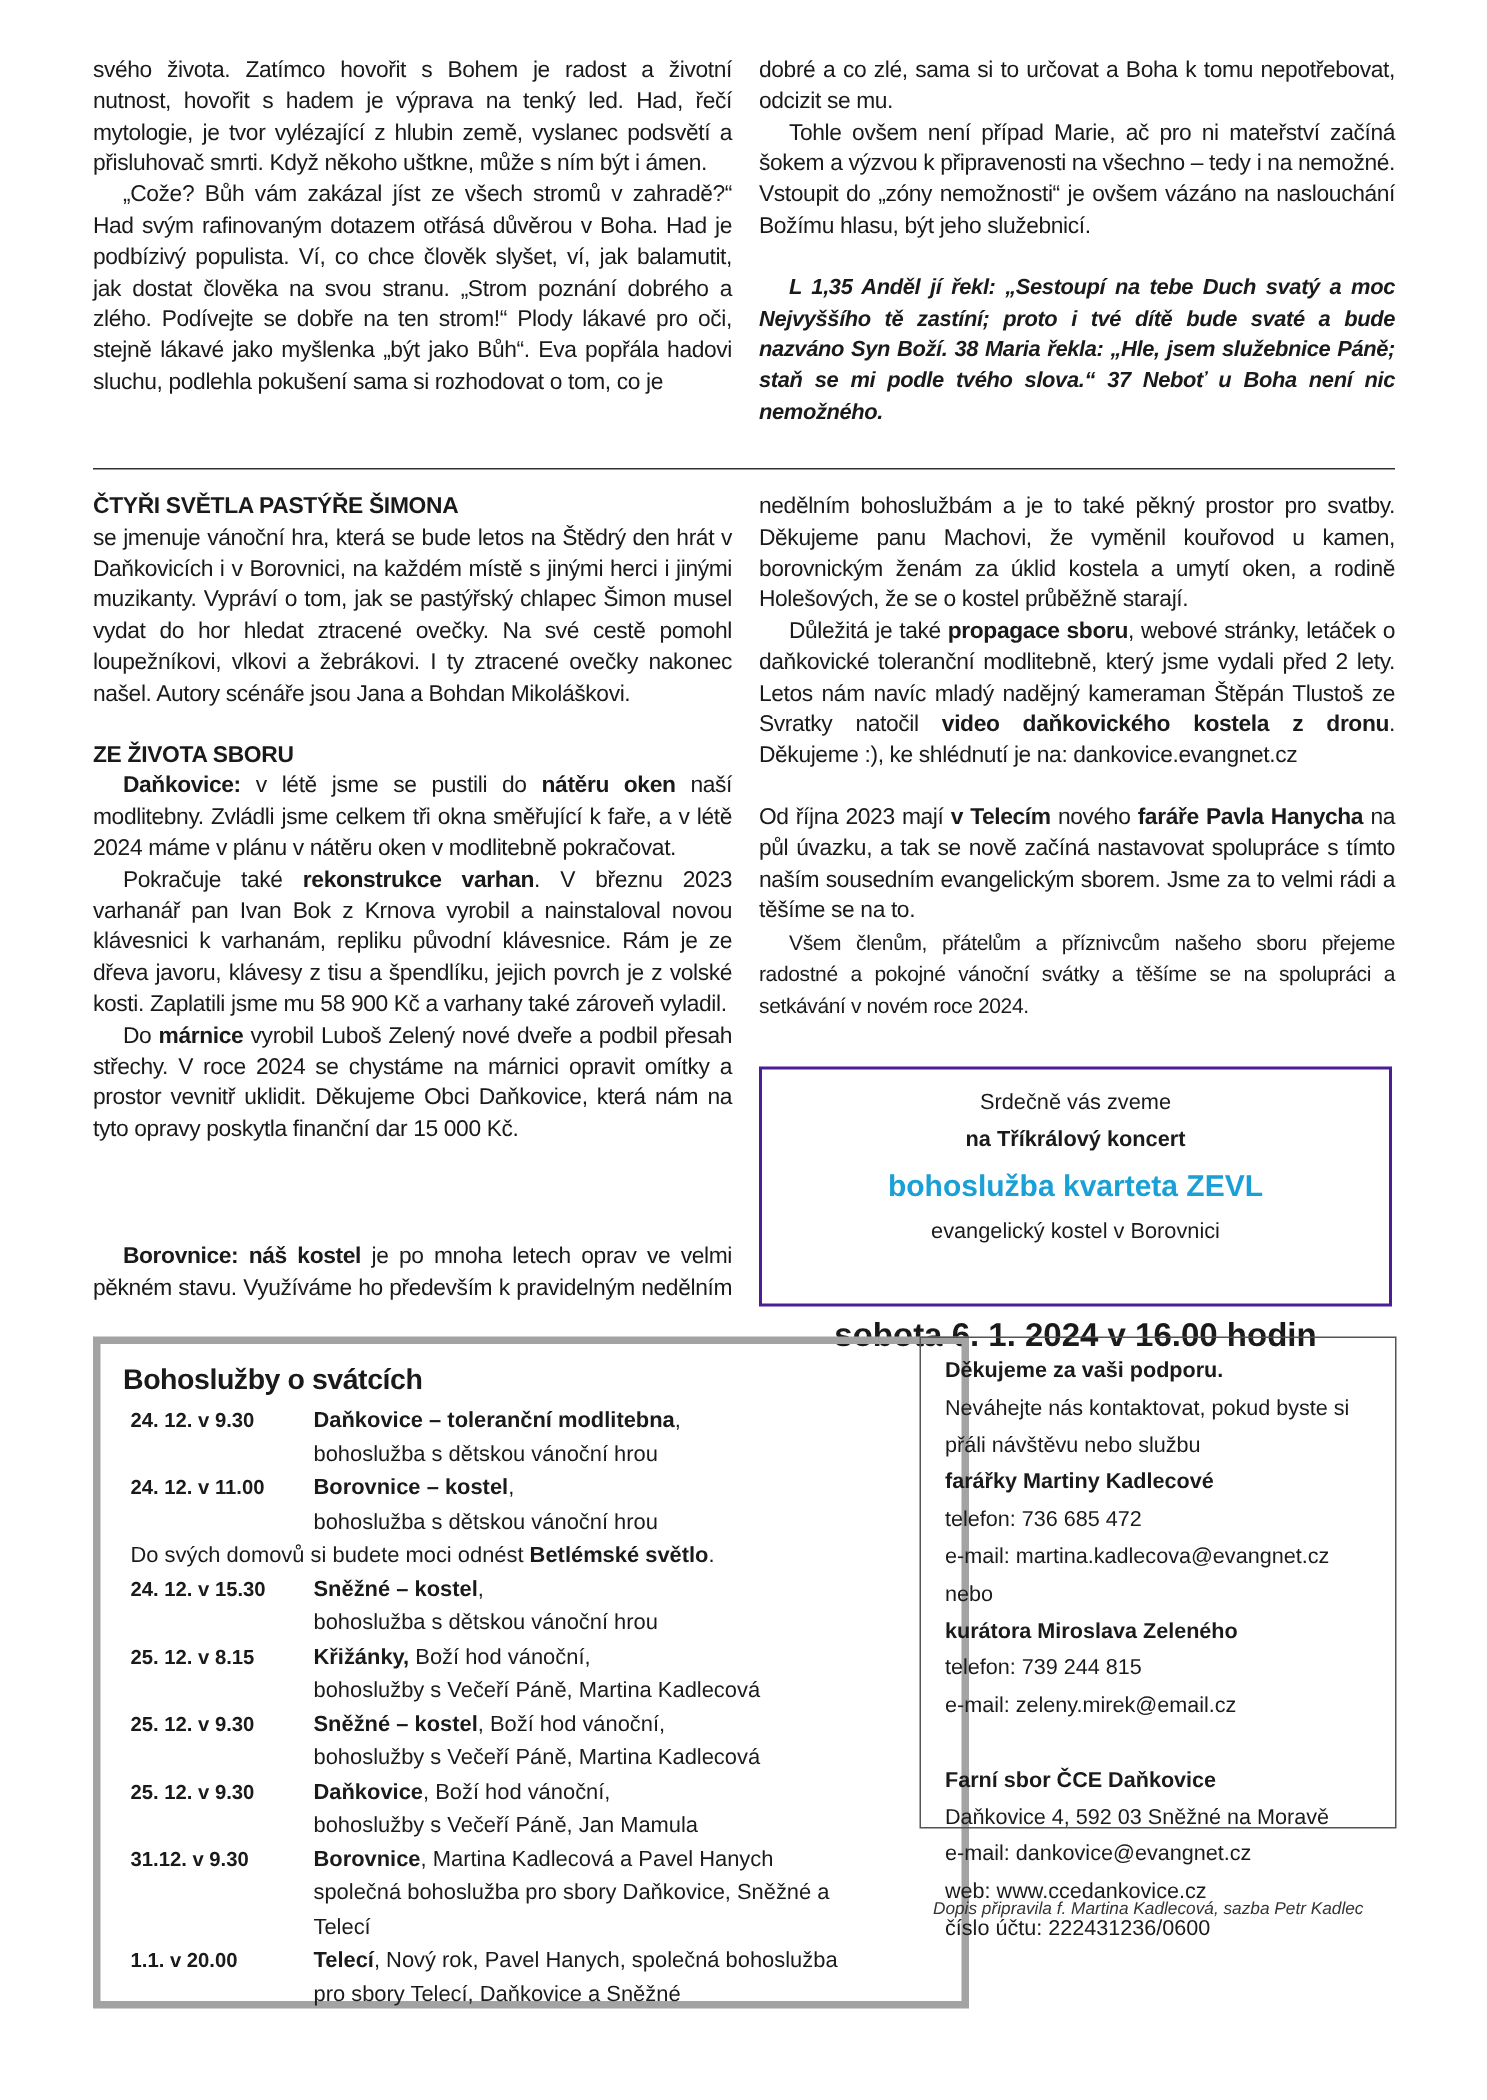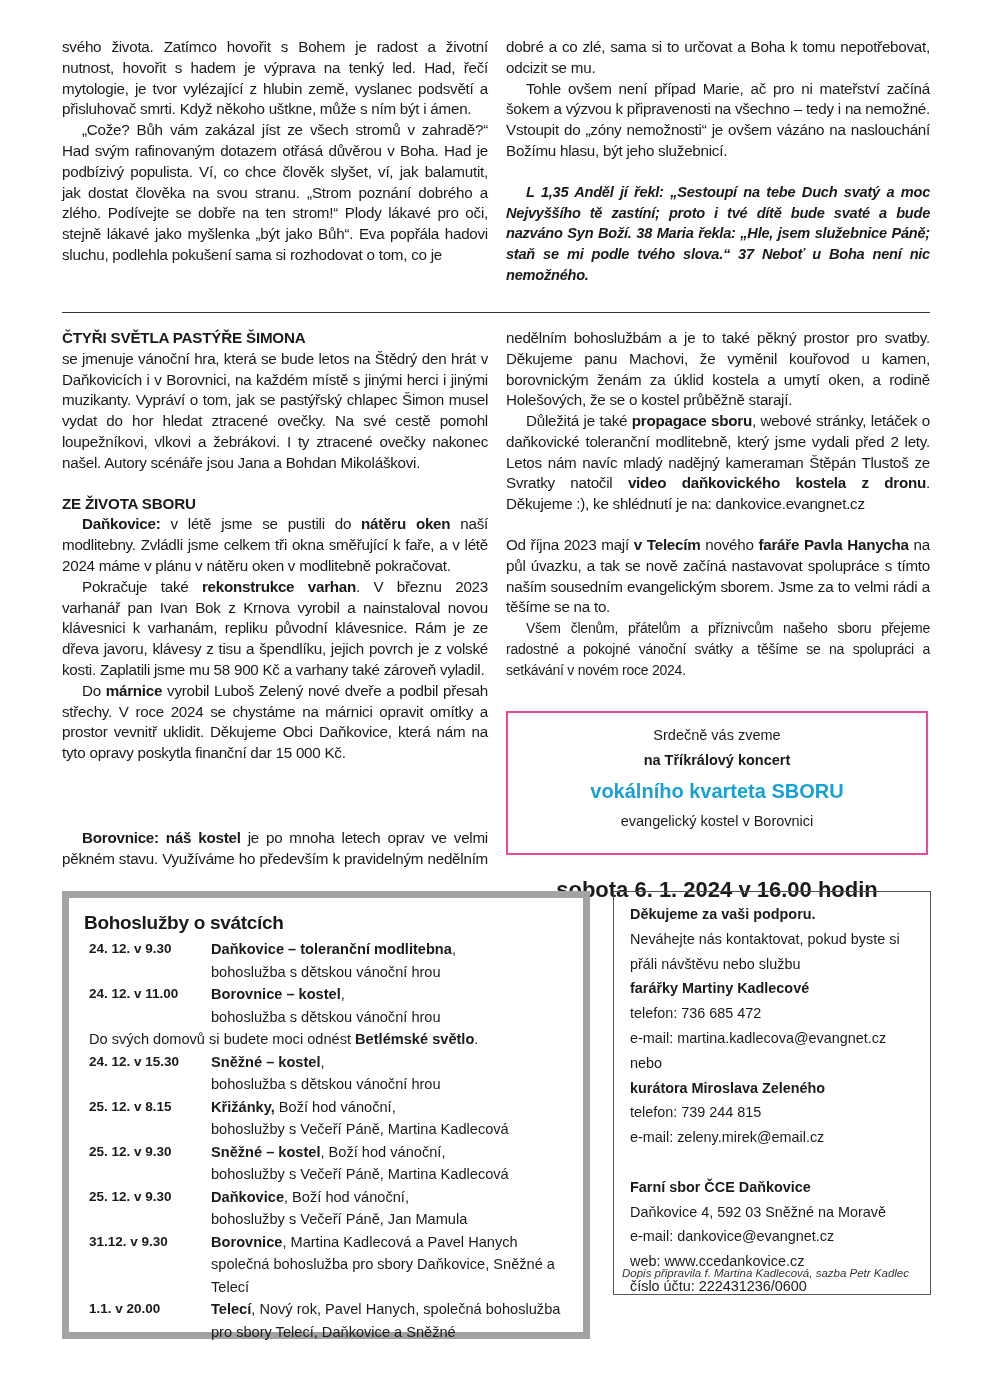--- a/index.html
+++ b/index.html
@@ -16,44 +16,44 @@
   .col p.ind { text-indent: 20px; }
   .col .h { font-weight: bold; margin: 0; letter-spacing: -0.2px; }
   b { font-weight: bold; }
   .italic { }
   .bi { font-style: italic; font-weight: bold; }
   .rule {
     position: absolute; left: 62px; top: 312px; width: 868px; height: 1px;
     background: #333333;
   }
   .concert {
-    position: absolute; left: 506px; top: 711px; width: 422px; height: 144px;
-    border: 2px solid #ec4899; box-sizing: border-box; text-align: center;
+    position: absolute; left: 506px; top: 711px; width: 422px; height: 160px;
+    border: 2px solid #4c1d95; box-sizing: border-box; text-align: center;
     font-size: 14.5px;
   }
   .concert div { line-height: 25px; }
   .concert .l1 { margin-top: 10px; }
   .concert .l2 { font-weight: bold; }
   .concert .l3 { color: #1aa0d6; font-weight: bold; font-size: 20px; line-height: 36px; }
   .concert .l5 { font-weight: bold; font-size: 22px; line-height: 32px; margin-top: 40px; }
   .services {
-    position: absolute; left: 62px; top: 891px; width: 528px; height: 448px;
-    border: 7px solid #a3a3a3; box-sizing: border-box;
+    position: absolute; left: 62px; top: 891px; width: 584px; height: 448px;
+    border: 5px solid #a3a3a3; box-sizing: border-box;
   }
   .services .title {
     position: absolute; left: 15px; top: 14px; font-size: 19px; font-weight: bold;
     letter-spacing: -0.3px;
   }
   .services .list { position: absolute; left: 20px; top: 40px; width: 500px; font-size: 14.6px; line-height: 22.5px; }
   .srow { display: flex; }
   .srow .date { width: 122px; flex: none; font-weight: bold; font-size: 13.5px; }
   .srow .desc { flex: 1; }
   .snote { margin-left: 0; }
   .contact {
-    position: absolute; left: 613px; top: 891px; width: 318px; height: 404px;
+    position: absolute; left: 613px; top: 891px; width: 318px; height: 328px;
     border: 1px solid #555555; box-sizing: border-box;
     font-size: 14.4px; line-height: 24.8px;
   }
   .contact .inner { position: absolute; left: 16px; top: 10px; width: 295px; }
   .contact .gap { height: 24.8px; }
   .credit {
     position: absolute; left: 600px; top: 1267px; width: 331px; text-align: center;
     font-size: 11.5px; font-style: italic; color: #333;
   }
 </style>
@@ -105,21 +105,21 @@
   <div style="height:20px;"></div>
   <p>
     <span>Od října 2023 mají </span><b>v Telecím</b><span> nového </span><b>faráře Pavla Hanycha</b><span> na půl úvazku, a tak se nově začíná nastavovat spolupráce s tímto naším sousedním evangelickým sborem. Jsme za to velmi rádi a těšíme se na to.</span>
   </p>
   <p class="ind italic" style="font-size:14px;">Všem členům, přátelům a příznivcům našeho sboru přejeme radostné a pokojné vánoční svátky a těšíme se na spolupráci a setkávání v novém roce 2024.</p>
 </div>
 
 <div class="concert">
   <div class="l1">Srdečně vás zveme</div>
   <div class="l2">na Tříkrálový koncert</div>
-  <div class="l3">vokálního kvarteta SBORU</div>
+  <div class="l3">bohoslužba kvarteta ZEVL</div>
   <div class="l4">evangelický kostel v Borovnici</div>
   <div class="l5">sobota 6. 1. 2024 v 16.00 hodin</div>
 </div>
 
 <div class="services">
   <div class="title">Bohoslužby o svátcích</div>
   <div class="list">
     <div class="srow">
       <div class="date">24. 12. v 9.30</div>
       <div class="desc"><b>Daňkovice – toleranční modlitebna</b><span>,</span><br><span>bohoslužba s dětskou vánoční hrou</span></div>

